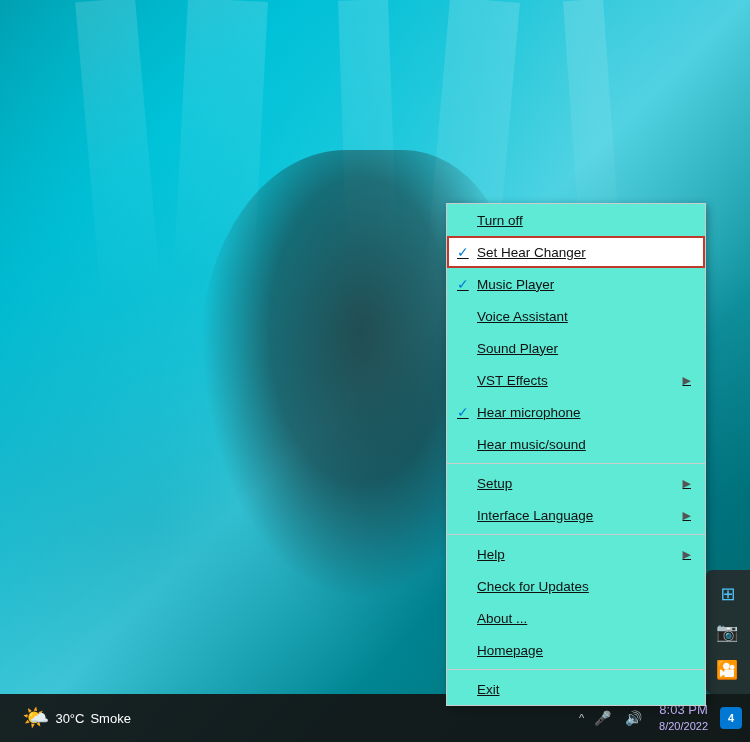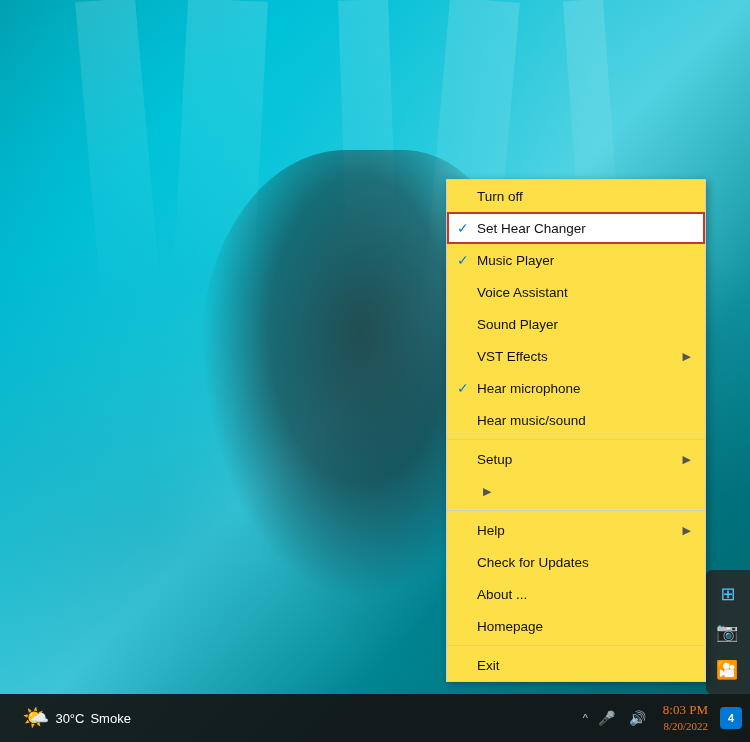--- a/index.html
+++ b/index.html
@@ -88,24 +88,23 @@
       color: white;
     }
 
     #system-tray {
       display: flex;
       align-items: center;
       gap: 6px;
     }
 
     #clock-area {
-      text-align: right;
-      color: #f97316;
+      text-align: center;
+      color: #c4b5fd;
       padding: 0 8px;
-      font-family: Liberation Serif, serif;
     }
 
     #clock-area .time {
       font-size: 13px;
       line-height: 1.3;
     }
 
     #clock-area .date {
       font-size: 11px;
       line-height: 1.3;
@@ -166,28 +165,29 @@
     }
 
     .toolbar-btn.active-app {
       color: #4fc3f7;
     }
 
     
     #context-menu {
       position: absolute;
       right: 44px;
-      bottom: 60px;
+      bottom: 36px;
       width: 260px;
-      background: #fde047;
+      background: #5eead4;
       border: 1px solid #ccc;
       box-shadow: 2px 2px 8px rgba(0,0,0,0.3);
       z-index: 200;
       font-size: 13.5px;
       color: #111;
+      text-decoration: underline;
     }
 
     .menu-item {
       display: flex;
       align-items: center;
       padding: 7px 14px 7px 10px;
       cursor: pointer;
       position: relative;
       min-height: 32px;
       white-space: nowrap;
@@ -269,20 +269,21 @@
       <span class="item-label">Hear music/sound</span>
     </div>
     <div class="menu-divider"></div>
     <div class="menu-item">
       <span class="checkmark"></span>
       <span class="item-label">Setup</span>
       <span class="arrow">▶</span>
     </div>
     <div class="menu-item">
       <span class="checkmark"></span>
+      <span class="item-label">Interface Language</span>
       <span class="arrow">▶</span>
     </div>
     <div class="menu-divider"></div>
     <div class="menu-item">
       <span class="checkmark"></span>
       <span class="item-label">Help</span>
       <span class="arrow">▶</span>
     </div>
     <div class="menu-item">
       <span class="checkmark"></span>

